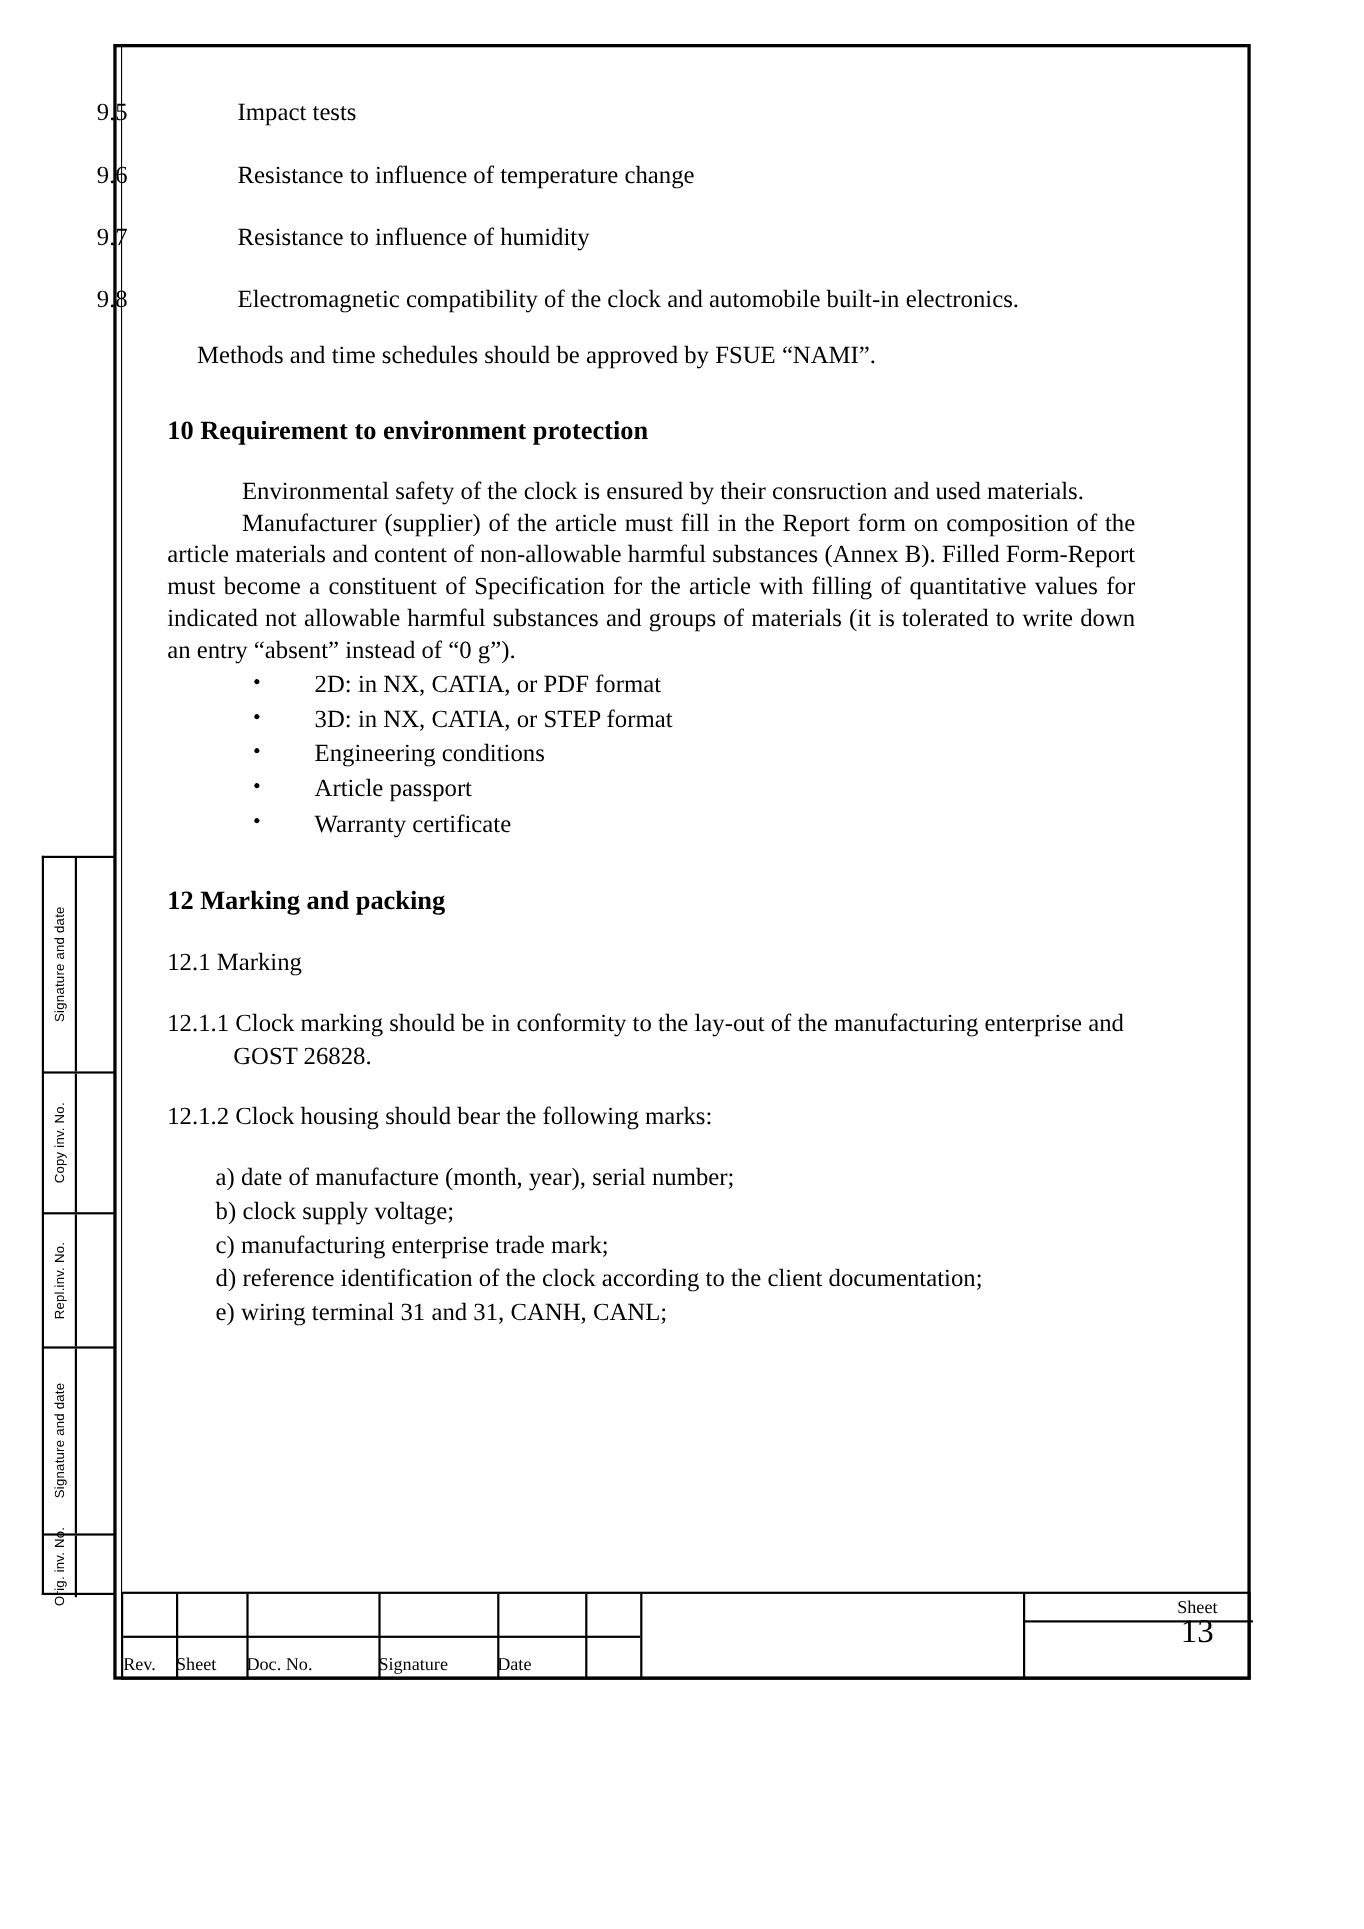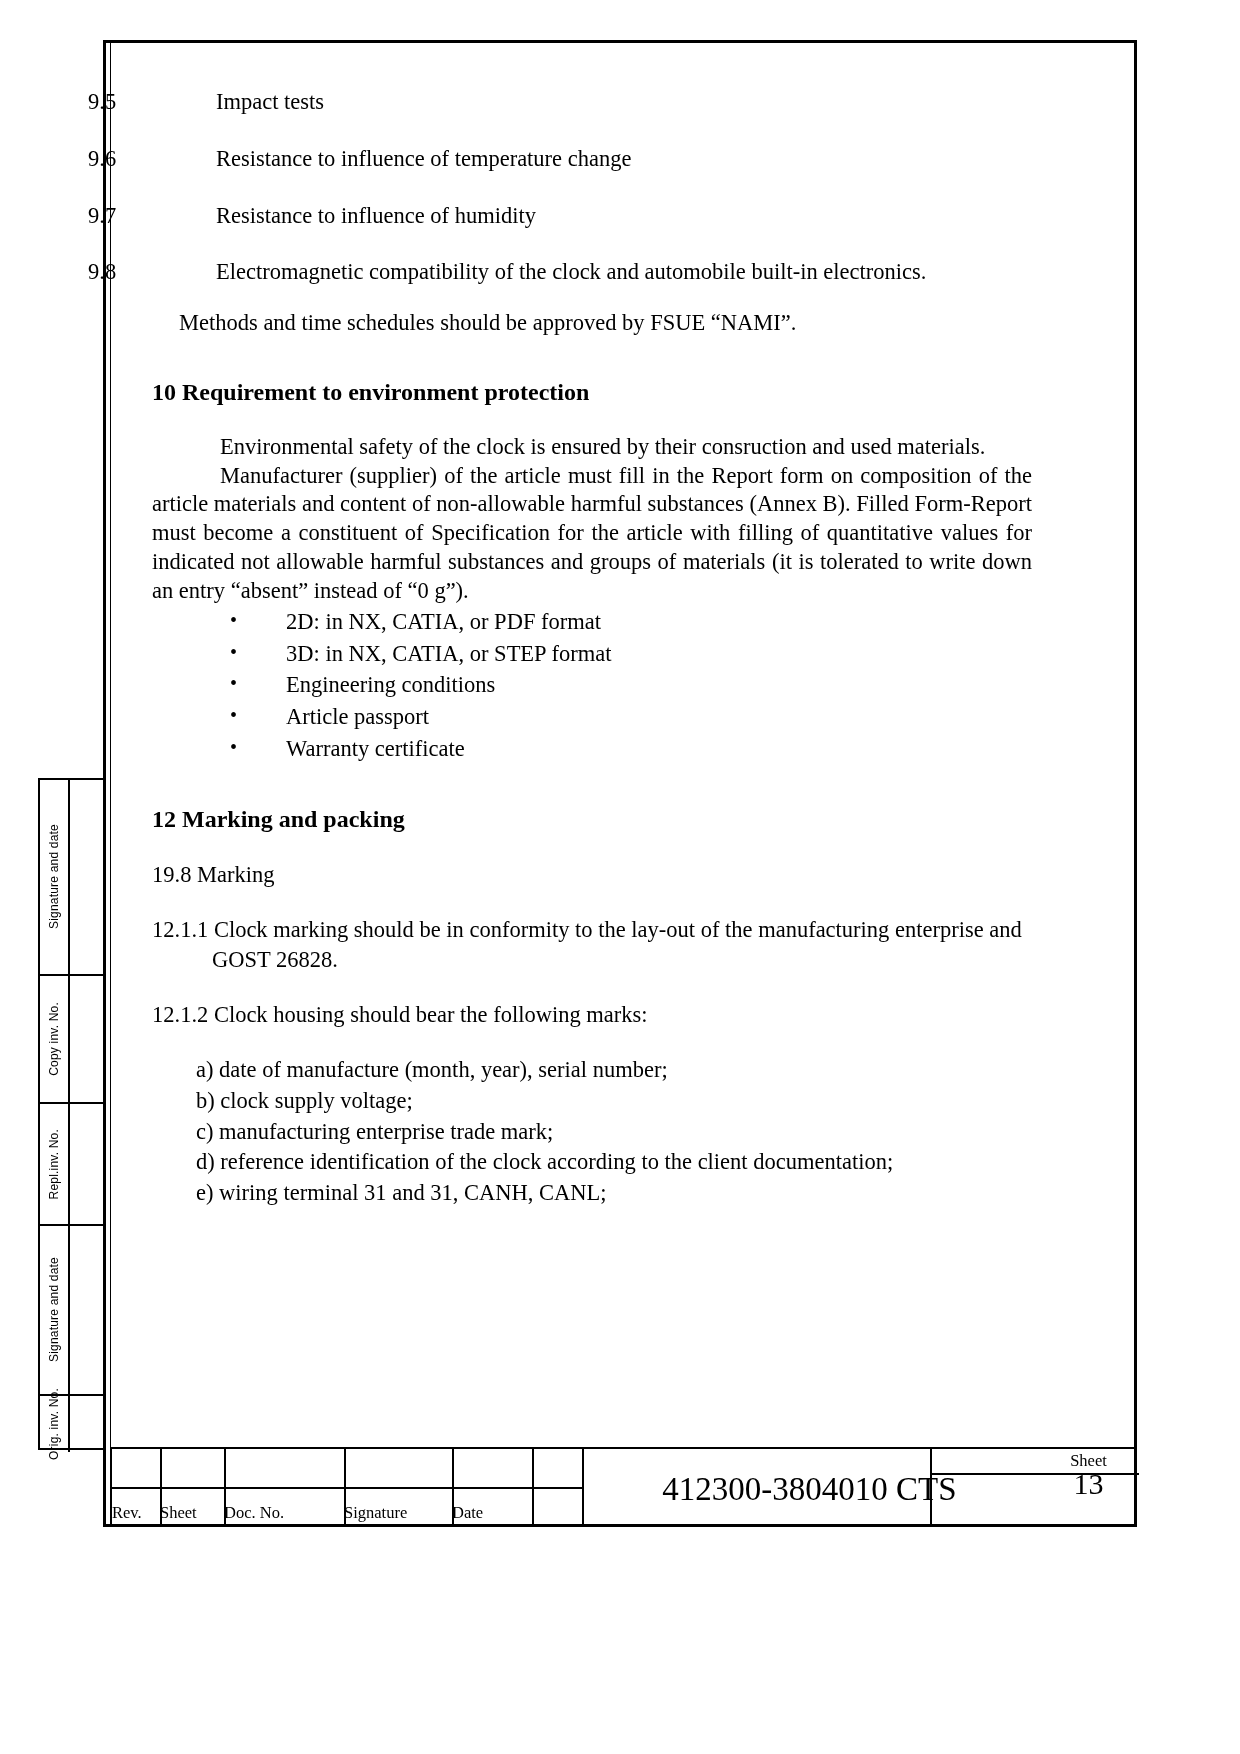--- a/index.html
+++ b/index.html
@@ -315,21 +315,21 @@
         <span>Article passport</span>
       </li>
       <li>
         <span class="bullet">•</span>
         <span>Warranty certificate</span>
       </li>
     </ul>
 
     <h2 class="section">12 Marking and packing</h2>
 
-    <p class="sub">19.8 Marking</p>
+    <p class="sub">12.1 Marking</p>
 
     <p class="sub hang2">12.1.1 Clock marking should be in conformity to the lay-out of the manufacturing enterprise and GOST 26828.</p>
 
     <p class="sub">12.1.2 Clock housing should bear the following marks:</p>
 
     <ol class="marks">
       <li>a) date of manufacture (month, year), serial number;</li>
       <li>b) clock supply voltage;</li>
       <li>c) manufacturing enterprise trade mark;</li>
       <li>d) reference identification of the clock according to the client documentation;</li>
@@ -350,20 +350,19 @@
     <div class="vline" style="left:420px; height:76px;"></div>
     <div class="vline" style="left:470px; height:76px;"></div>
     <div class="vline" style="left:818px; height:76px;"></div>
 
     <div class="hdr" style="left:0px; width:48px;">Rev.</div>
     <div class="hdr" style="left:48px; width:64px;">Sheet</div>
     <div class="hdr" style="left:112px; width:108px;">Doc. No.</div>
     <div class="hdr" style="left:232px; width:108px;">Signature</div>
     <div class="hdr" style="left:340px; width:80px;">Date</div>
 
-    <div class="designation">412300-3804010 CTS</div>
 
     <div class="sheet-label">Sheet</div>
     <div class="sheet-number">13</div>
 
   </div>
 
 </div>
 
 </body></html>

